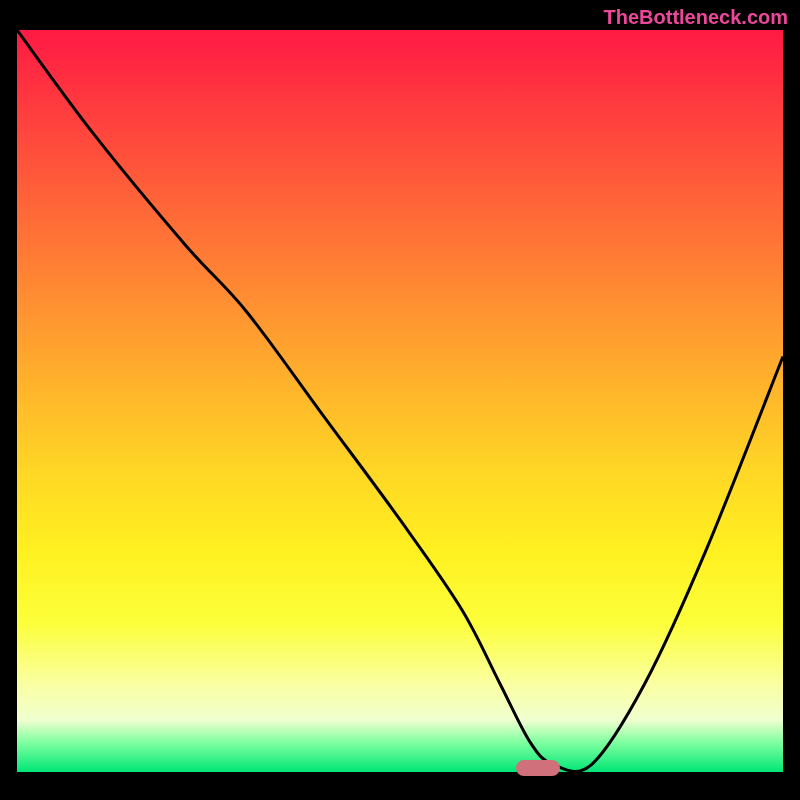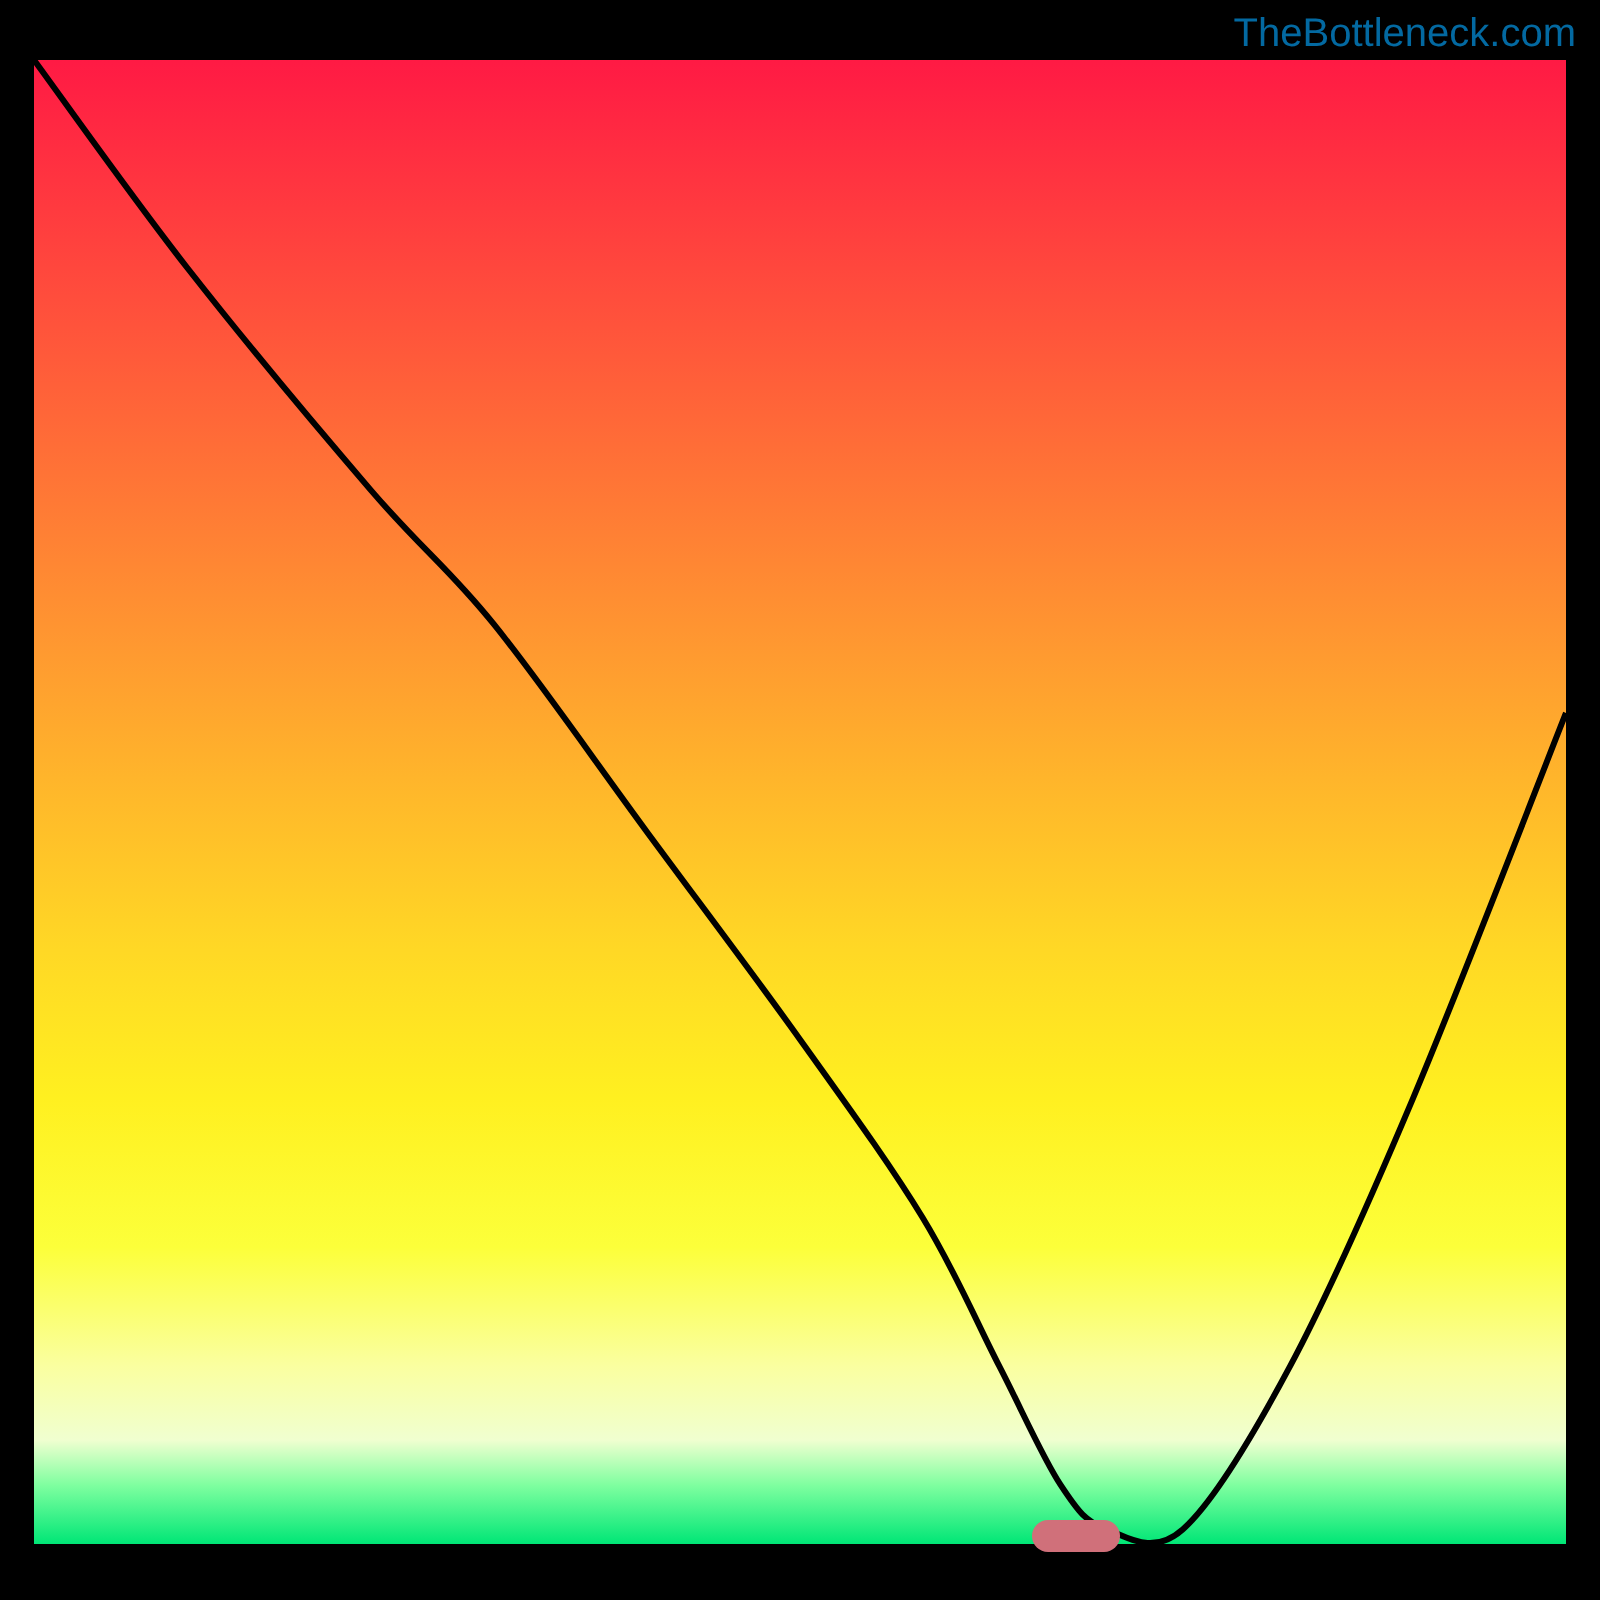--- a/index.html
+++ b/index.html
@@ -8,23 +8,24 @@
     width: 800px;
     height: 800px;
     background: #000;
     position: relative;
     font-family: Arial, sans-serif;
   }
   .watermark {
     position: absolute;
     top: 6px;
     right: 12px;
-    color: #0369a1;
+    color: #ec4899;
     font-size: 20px;
     z-index: 10;
+    font-weight: bold;
   }
   .plot-area {
     position: absolute;
     left: 17px;
     top: 30px;
     width: 766px;
     height: 742px;
     background: linear-gradient(to bottom,
       #ff1a44 0%,
       #ff3a3f 10%,

